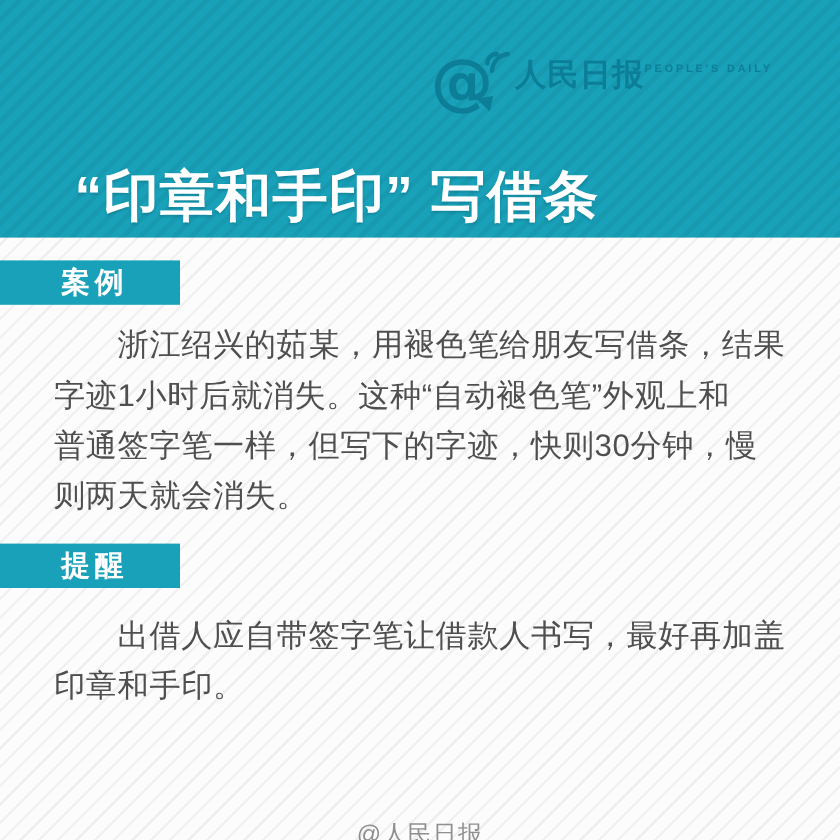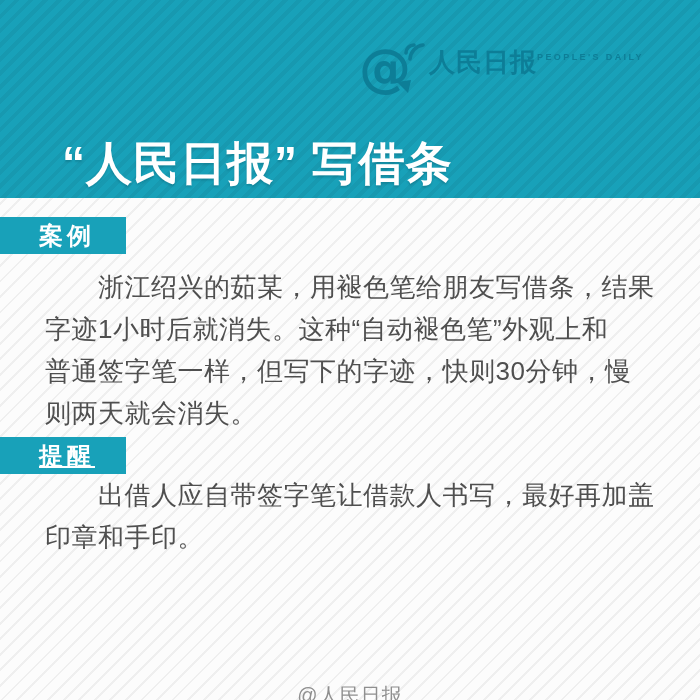--- a/index.html
+++ b/index.html
@@ -61,42 +61,42 @@
   .logo-en {
     font-size: 9px;
     font-weight: bold;
     letter-spacing: 2.4px;
     margin-top: 3px;
     white-space: nowrap;
   }
   
   .body { position: relative; width: 700px; height: 502px; }
   .ribbon {
-    width: 126px;
+    width: 150px;
     height: 37px;
     line-height: 37px;
     background-color: #18a1b9;
     color: #ffffff;
     font-size: 24px;
     font-weight: bold;
     letter-spacing: 4px;
     text-align: center;
     text-indent: 8px;
   }
   .ribbon-case { margin-top: 19px; }
-  .ribbon-reminder { margin-top: 3px; text-decoration: underline; }
+  .ribbon-reminder { margin-top: 19px; }
   .para {
     margin: 12px 45px 0 45px;
     font-size: 26px;
     line-height: 42px;
     color: #4f4f4f;
     white-space: pre-line;
     letter-spacing: 0.5px;
   }
-  .para-reminder { margin-top: 0; }
+  .para-reminder { margin-top: 18px; }
   .footer-credit {
     position: absolute;
     left: 0;
     right: 0;
     bottom: 10px;
     text-align: center;
     font-size: 20px;
     letter-spacing: 1px;
     color: #8f8f8f;
   }
@@ -116,21 +116,21 @@
           <path d="M51 23 A 15 15 0 0 1 64 9" stroke="#0d7e97" stroke-width="3.6" fill="none" stroke-linecap="round"></path>
           <path d="M38 46 L49 57 L52 44 Z" fill="#0d7e97"></path>
         </svg>
       </div>
       <div class="logo-text">
         <span class="logo-cn">人民日报</span>
         <span class="logo-en">PEOPLE'S DAILY</span>
       </div>
     </div>
 
-    <h1 class="title">“人民日报” 写借条</h1>
+    <h1 class="title">“印章和手印” 写借条</h1>
   </header>
 
   <main class="body">
 
     <div class="ribbon ribbon-case">案例</div>
 
     <p class="para para-case">　　浙江绍兴的茹某，用褪色笔给朋友写借条，结果
 字迹1小时后就消失。这种“自动褪色笔”外观上和
 普通签字笔一样，但写下的字迹，快则30分钟，慢
 则两天就会消失。</p>

